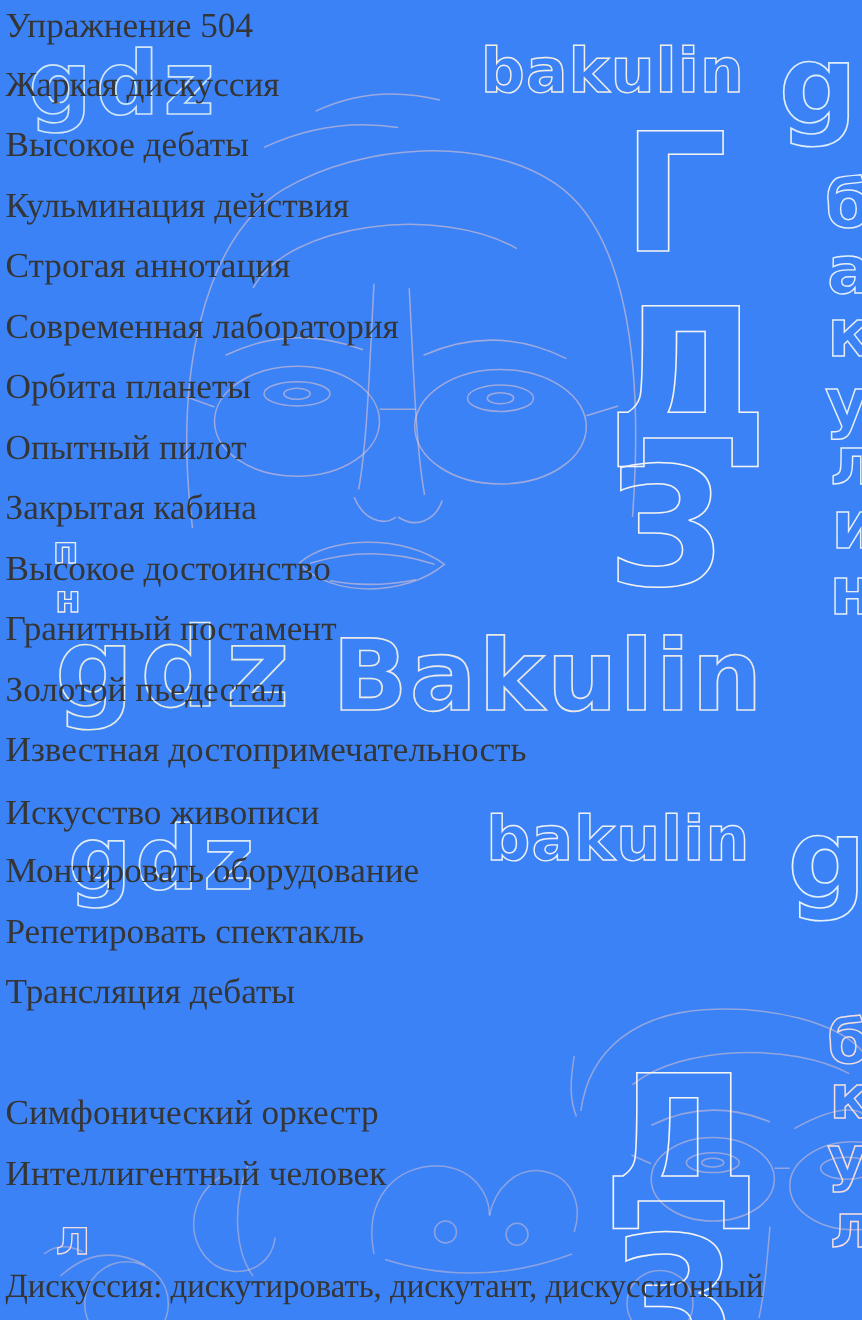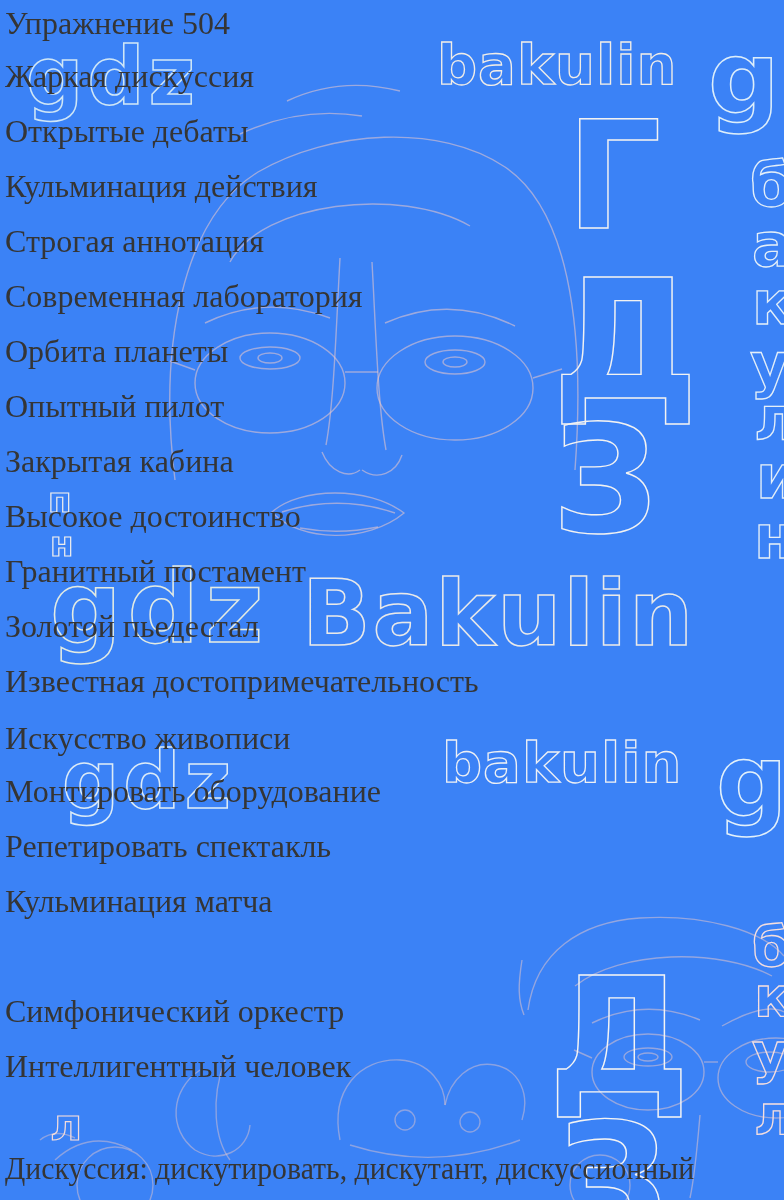--- a/index.html
+++ b/index.html
@@ -127,33 +127,33 @@
       <text x="48" y="512" font-size="34" stroke="#ededed">п</text>
       <text x="50" y="556" font-size="34" stroke="#ededed">н</text>
       <text x="50" y="1140" font-size="44" stroke="#f3dcdc">л</text>
     </g>
   </svg>
 
   <div class="text-layer">
     <div class="tline title">Упражнение 504</div>
 
     <div class="tline" style="top:59px">Жаркая дискуссия</div>
-    <div class="tline" style="top:114px">Открытые дебаты</div>
+    <div class="tline" style="top:114px">Высокое дебаты</div>
     <div class="tline" style="top:169px">Кульминация действия</div>
     <div class="tline" style="top:224px">Строгая аннотация</div>
     <div class="tline" style="top:279px">Современная лаборатория</div>
     <div class="tline" style="top:334px">Орбита планеты</div>
     <div class="tline" style="top:389px">Опытный пилот</div>
     <div class="tline" style="top:444px">Закрытая кабина</div>
     <div class="tline" style="top:499px">Высокое достоинство</div>
     <div class="tline" style="top:609px">Золотой пьедестал</div>
     <div class="tline" style="top:554px">Гранитный постамент</div>
     <div class="tline" style="top:664px">Известная достопримечательность</div>
     <div class="tline" style="top:721px">Искусство живописи</div>
     <div class="tline" style="top:774px">Монтировать оборудование</div>
     <div class="tline" style="top:829px">Репетировать спектакль</div>
-    <div class="tline" style="top:884px">Кульминация матча</div>
+    <div class="tline" style="top:884px">Трансляция дебаты</div>
     <div class="tline" style="top:994px">Симфонический оркестр</div>
     <div class="tline" style="top:1049px">Интеллигентный человек</div>
 
     <div class="tline footer-line">Дискуссия: дискутировать, дискутант, дискуссионный</div>
   </div>
 </div>
 
 </body></html>

